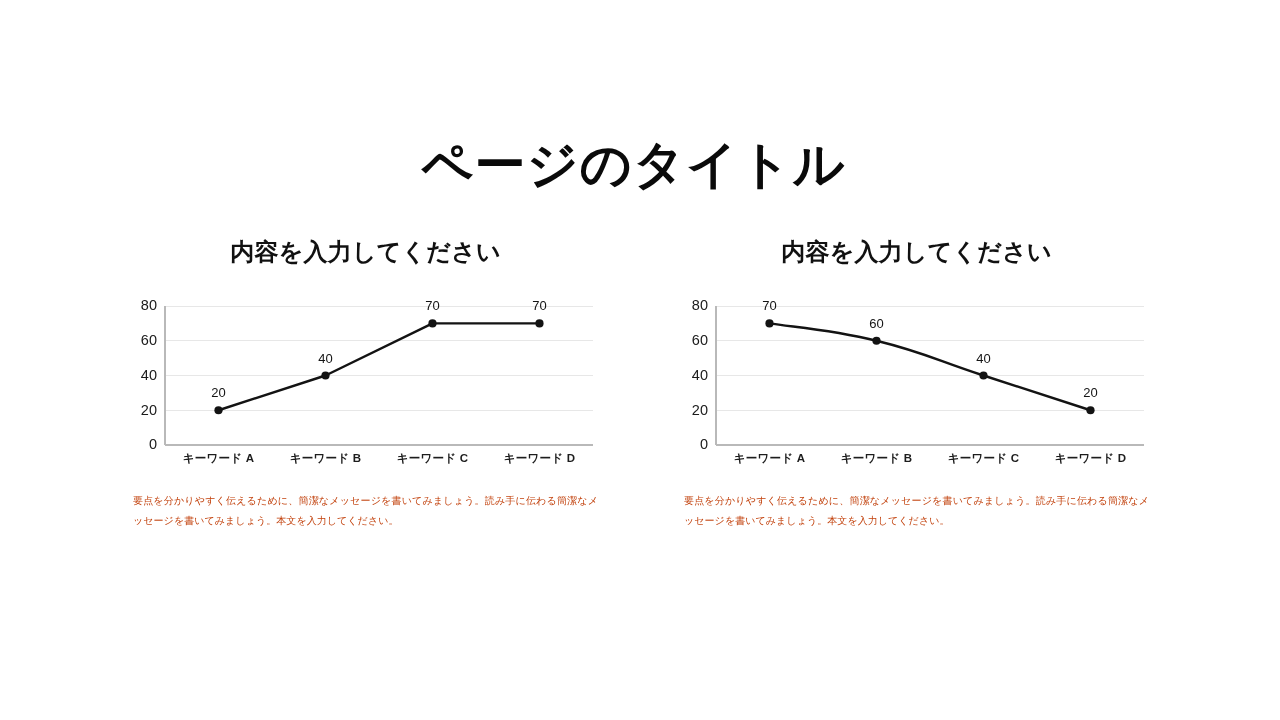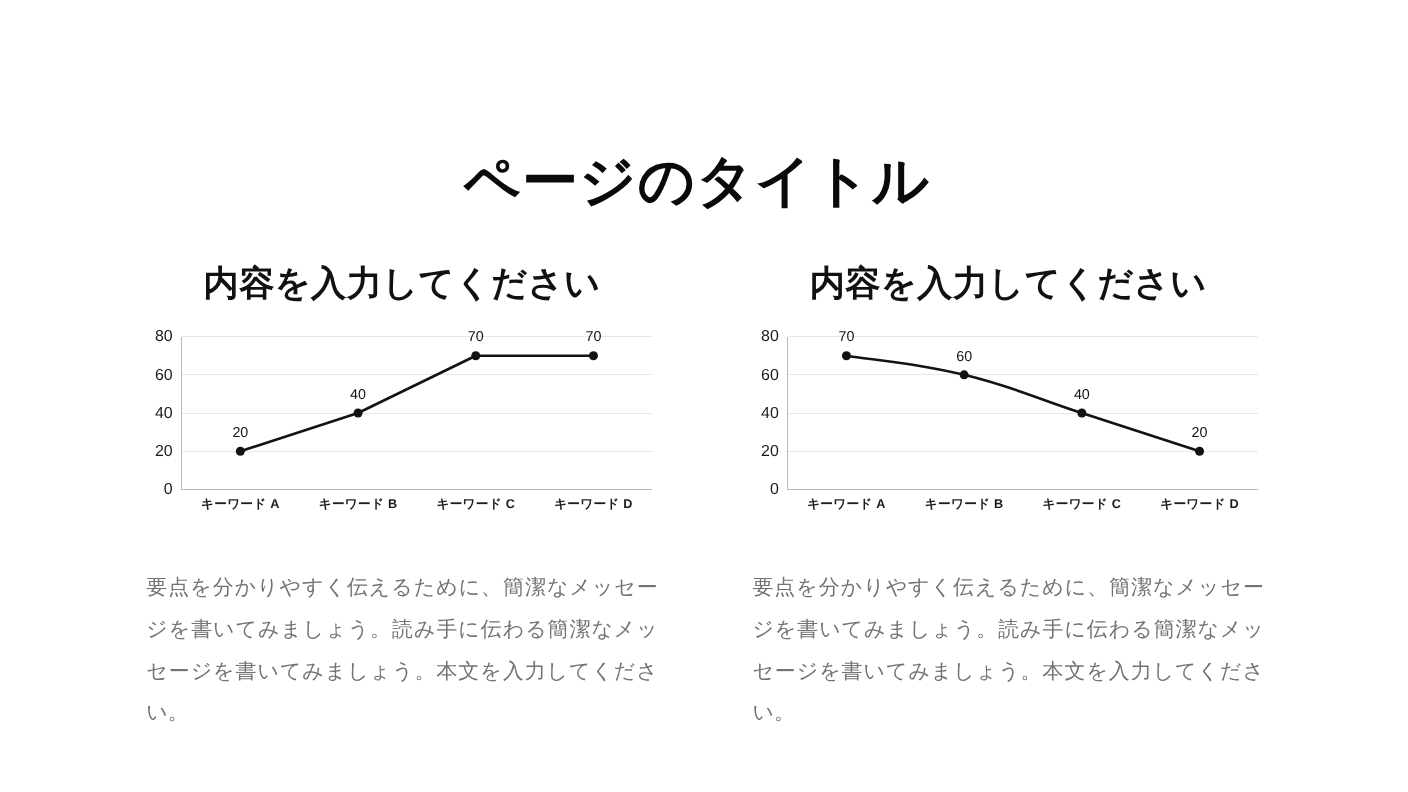--- a/index.html
+++ b/index.html
@@ -40,21 +40,21 @@
   
   .column {
     position: absolute;
     top: 238px;
   }
   .column.left  { left: 133px;  width: 465px; }
   .column.right { left: 684px;  width: 465px; }
 
   .col-subtitle {
     text-align: center;
-    font-size: 32px;
+    font-size: 24px;
     font-weight: 700;
     color: #111111;
     letter-spacing: 0.01em;
     line-height: 1.2;
     margin: 0 0 22px 0;
     height: 30px;
   }
 
   
   .chart-wrap {
@@ -105,24 +105,24 @@
   }
   .point-label {
     font-family: "Liberation Sans", "DejaVu Sans", sans-serif;
     font-size: 13px;
     fill: #141414;
     text-anchor: middle;
   }
 
   
   .col-body {
-    margin-top: 36px;
-    font-size: 19px;
+    margin-top: 11px;
+    font-size: 10px;
     line-height: 2.0;
-    color: #737373;
+    color: #c2410c;
     text-align: justify;
     text-justify: inter-character;
     letter-spacing: 0.005em;
   }
 </style>
 </head>
 <body>
 
 <div class="slide">
 

